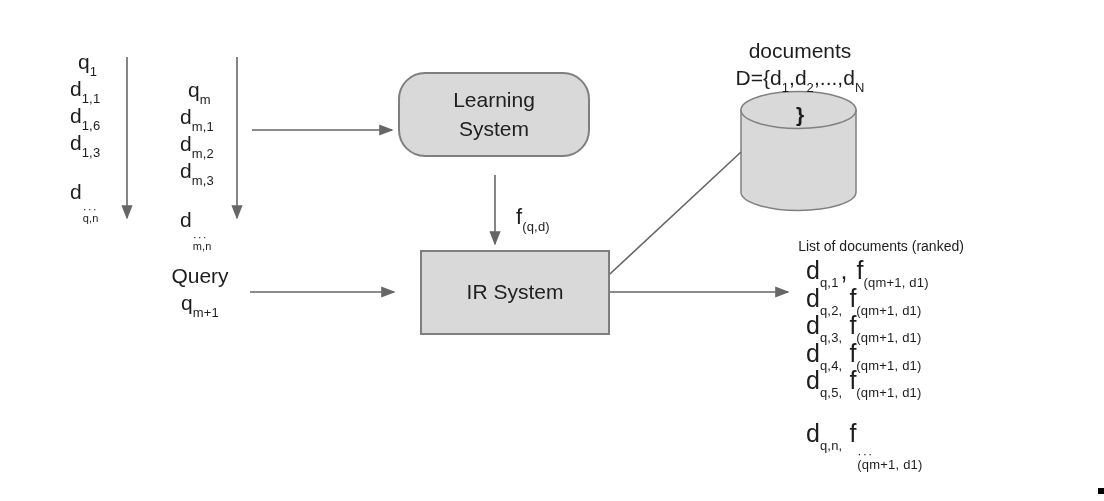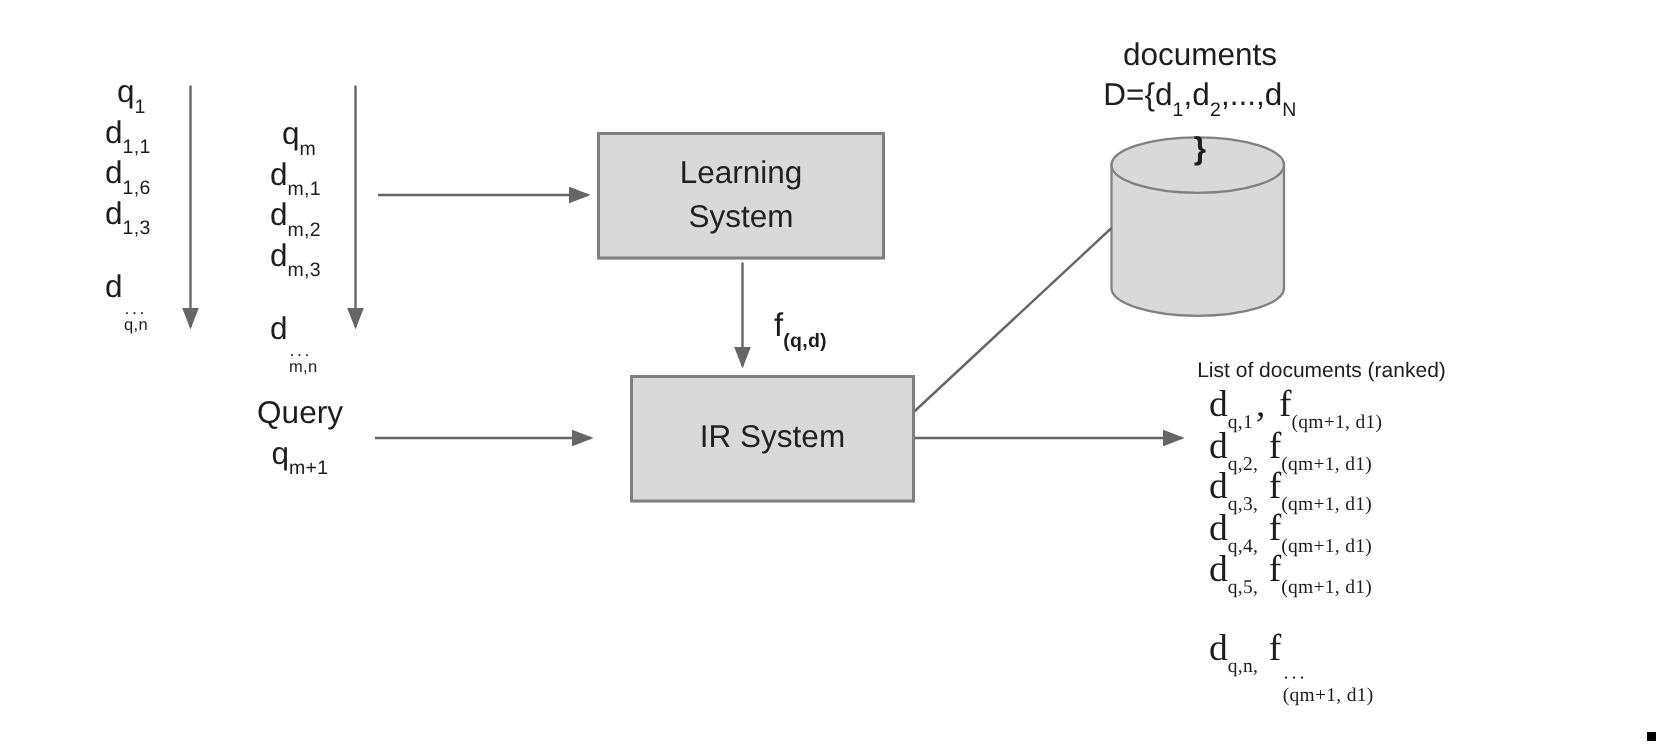--- a/index.html
+++ b/index.html
@@ -20,39 +20,39 @@
   .stack .dots { font-size:12px; line-height:7px; letter-spacing:1px; }
   .stack .ssub { font-size:11px; letter-spacing:.2px; }
 
   
   .box {
     position:absolute; background:#d9d9d9; border:2px solid #7f7f7f;
     display:flex; align-items:center; justify-content:center;
     font-size:21px; text-align:center; line-height:1.35; color:#212121;
   }
   .box .lbl { white-space:pre-line; }
-  .box.learning { left:398px; top:88px;  width:188px; height:81px; }
+  .box.learning { left:398px; top:72px;  width:188px; height:81px;border-radius:27px; }
   .box.ir       { left:400px; top:250px; width:186px; height:81px;margin-left:20px; }
 
   
   .flabel { font-size:22px; }
-  .flabel .sub { font-size:13px;font-weight:bold; }
+  .flabel .sub { font-size:13px; }
 
   
   .query { text-align:center; font-size:21px; line-height:27px; width:100px; }
 
   
   .dblabel { width:210px; text-align:center; font-size:21px; line-height:27px; }
   .dblabel .sub { font-size:13px; }
   .dblabel .brace { font-weight:700; }
 
   
   .rheading { width:330px; text-align:center; font-size:14px; white-space:nowrap; }
   .rlist { position:absolute; }
-  .rlist .row { height:27.5px; font-size:25px; white-space:nowrap;font-family:Liberation Serif, serif; }
+  .rlist .row { height:27.5px; font-size:25px; white-space:nowrap; }
   .rlist .row.last { margin-top:25px; }
   .rlist .sub { font-size:13px; vertical-align:-8px; }
   .rlist .fpart { margin-left:7px; }
   .rlist .sep { font-size:25px; padding:0 2px; }
   .rlist .stack { vertical-align:-16px; }
   .rlist .stack .dots { font-size:13px; line-height:8px; }
   .rlist .stack .ssub { font-size:13px; }
 
   .corner-mark { position:absolute; left:1098px; top:488px; width:6px; height:6px; background:#000; }
 </style>
@@ -137,21 +137,21 @@
     <span class="lbl">IR System</span>
   </div>
 
   <div class="abs query" style="left:150px; top:262px;">
     <div>Query</div>
     <div>
       <span>q</span><span class="sub">m+1</span>
     </div>
   </div>
 
-  <div class="abs dblabel" style="left:695px; top:23px;">
+  <div class="abs dblabel" style="left:695px; top:37px;">
     <div>documents</div>
     <div>
       <span>D={d</span><span class="sub">1</span><span>,d</span><span class="sub">2</span><span>,...,d</span><span class="sub">N</span>
     </div>
     <div class="brace">}</div>
   </div>
 
   <div class="abs rheading" style="left:716px; top:238px;">List of documents (ranked)</div>
 
   <div class="rlist" style="left:806px; top:256px;">

